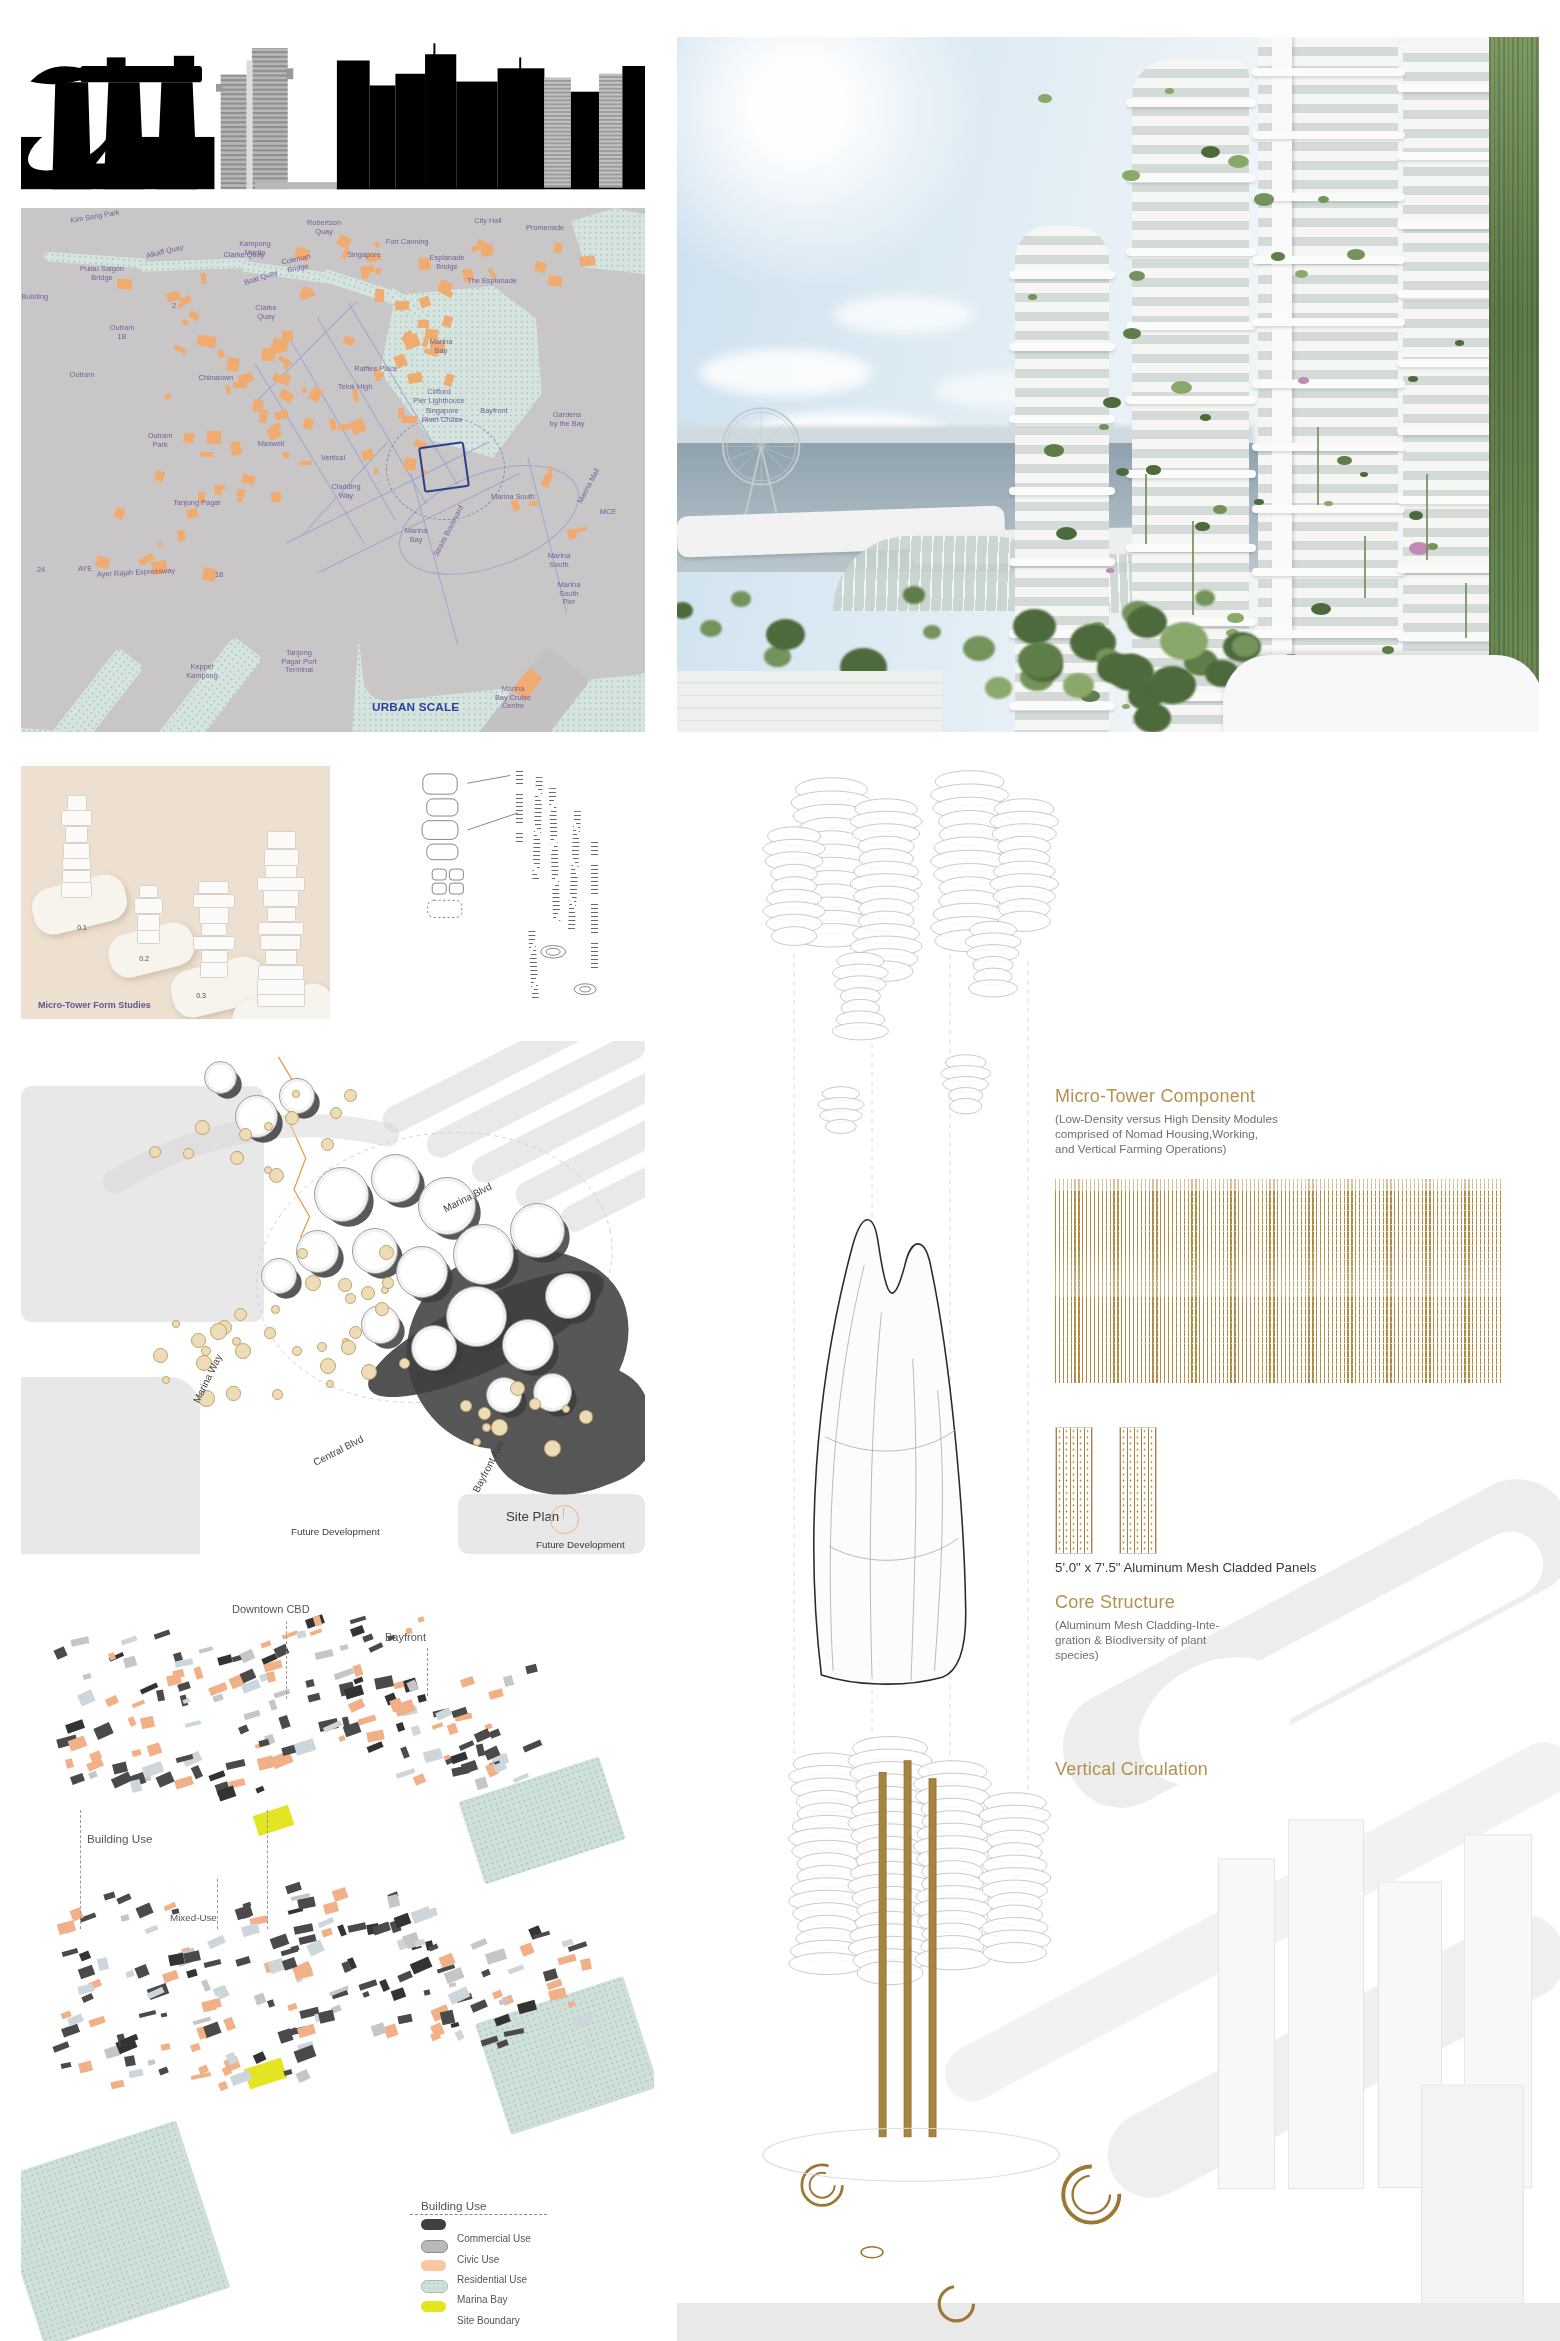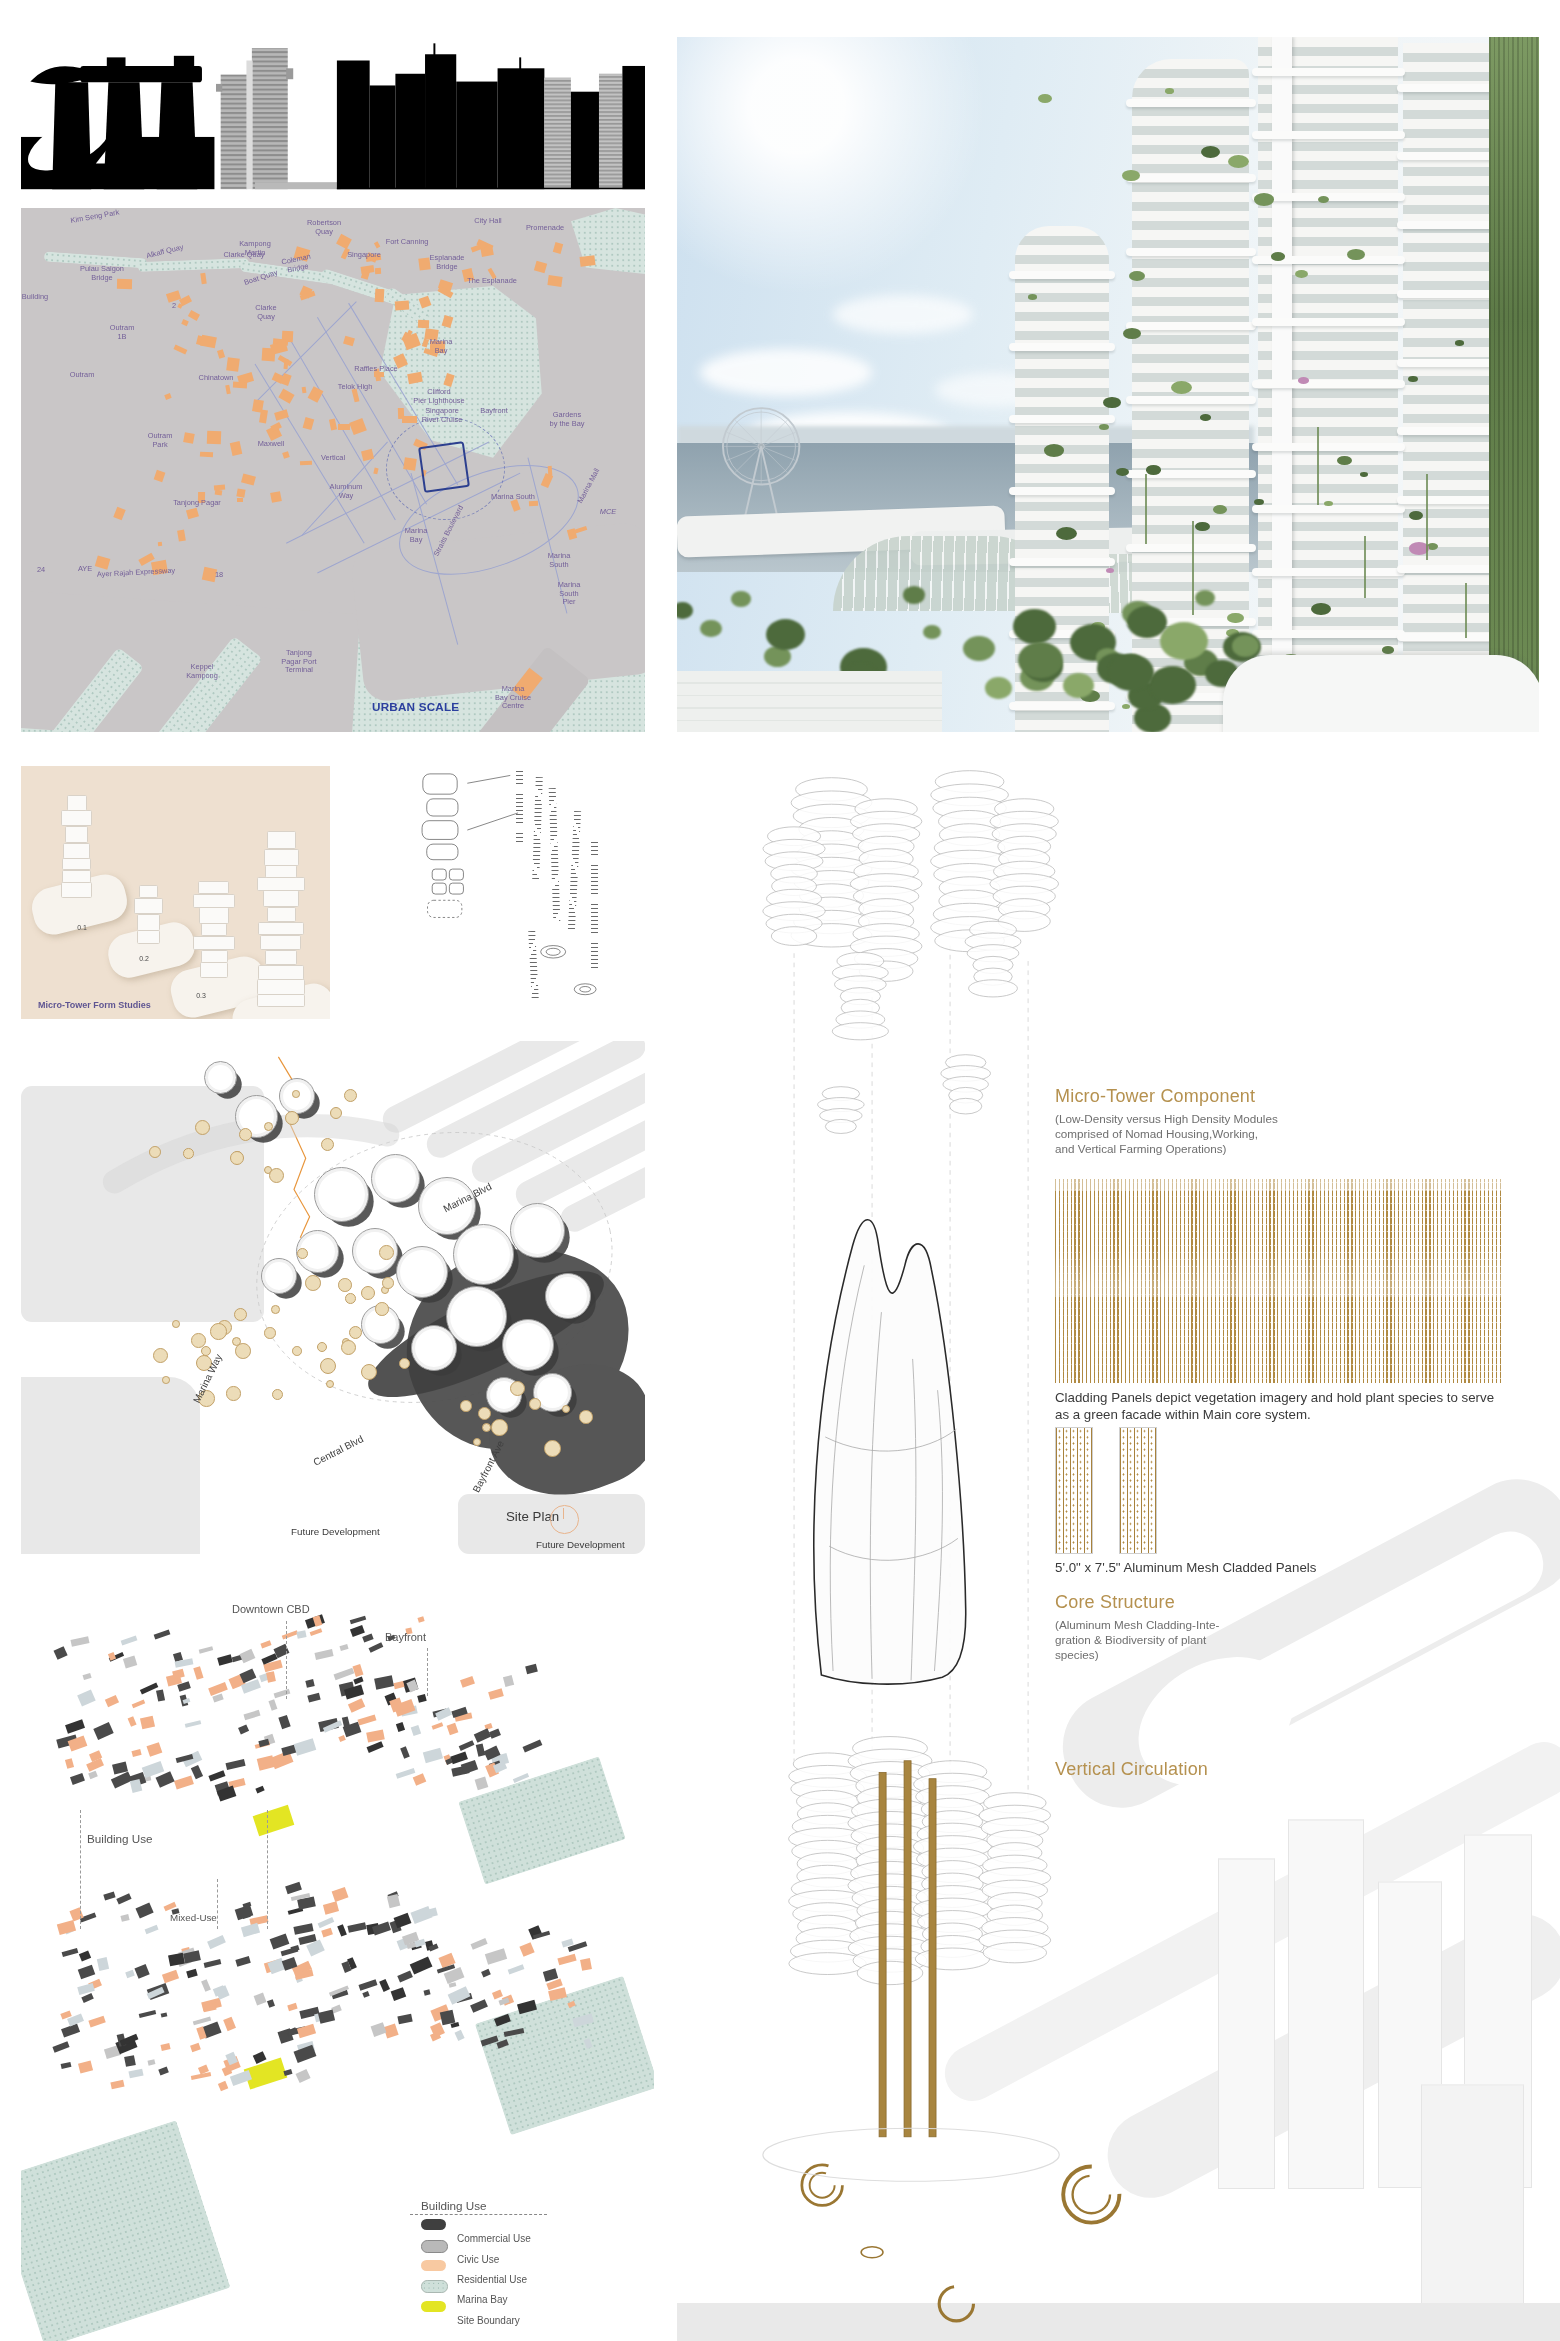--- a/index.html
+++ b/index.html
@@ -310,21 +310,21 @@
       <div class="mlbl" style="left: 195px; top: 170px; transform: translate(-50%, -50%);">Chinatown</div>
       <div class="mlbl" style="left: 355px; top: 161px; transform: translate(-50%, -50%);">Raffles Place</div>
       <div class="mlbl" style="left: 334px; top: 179px; transform: translate(-50%, -50%);">Telok High</div>
       <div class="mlbl" style="left: 418px; top: 189px; transform: translate(-50%, -50%);">Clifford
 Pier Lighthouse</div>
       <div class="mlbl" style="left: 250px; top: 236px; transform: translate(-50%, -50%);">Maxwell</div>
       <div class="mlbl" style="left: 139px; top: 233px; transform: translate(-50%, -50%);">Outram
 Park</div>
       <div class="mlbl" style="left: 312px; top: 250px; transform: translate(-50%, -50%);">Vertical</div>
       <div class="mlbl" style="left: 176px; top: 295px; transform: translate(-50%, -50%);">Tanjong Pagar</div>
-      <div class="mlbl" style="left: 325px; top: 284px; transform: translate(-50%, -50%);">Aluminum
+      <div class="mlbl" style="left: 325px; top: 284px; transform: translate(-50%, -50%);">Cladding
 Way</div>
       <div class="mlbl" style="left: 420px; top: 139px; transform: translate(-50%, -50%);">Marina
 Bay</div>
       <div class="mlbl" style="left: 473px; top: 203px; transform: translate(-50%, -50%);">Bayfront</div>
       <div class="mlbl" style="left: 421px; top: 208px; transform: translate(-50%, -50%);">Singapore
 River Cruise</div>
       <div class="mlbl" style="left: 546px; top: 212px; transform: translate(-50%, -50%);">Gardens
 by the Bay</div>
       <div class="mlbl" style="left: 492px; top: 289px; transform: translate(-50%, -50%);">Marina South</div>
       <div class="mlbl" style="left: 568px; top: 278px; transform: translate(-50%, -50%) rotate(-62deg);">Marina Mall</div>
@@ -1275,22 +1275,20 @@
       <ellipse cx="250" cy="1905" rx="14" ry="7" stroke-width="2"></ellipse>
     </g>
     <ellipse cx="300" cy="1780" rx="190" ry="34" fill="none" stroke="#ddd" stroke-width="1.5"></ellipse>
   </svg>
 
   <div class="abs gold-h" style="left:378px;top:320px">Micro-Tower Component</div>
   <div class="abs sub-it" style="left:378px;top:345px">(Low-Density versus High Density Modules
 comprised of Nomad Housing,Working,
 and Vertical Farming Operations)</div>
   <div id="hatch-panel"></div>
-  <div class="abs note" style="left:378px;top:623px">Cladding Panels depict vegetation imagery and hold plant species to serve
-as a green facade within Main core system.</div>
   <div class="mesh" style="left:378px"></div>
   <div class="mesh" style="left:442px"></div>
   <div class="abs note" style="left:378px;top:793px">5'.0" x 7'.5" Aluminum Mesh Cladded Panels</div>
   <div class="abs gold-h" style="left:378px;top:826px">Core Structure</div>
   <div class="abs sub-it" style="left:378px;top:851px">(Aluminum Mesh Cladding-Inte-
 gration &amp; Biodiversity of plant
 species)</div>
   <div class="abs gold-h" style="left:378px;top:993px">Vertical Circulation</div>
 </section>
 

